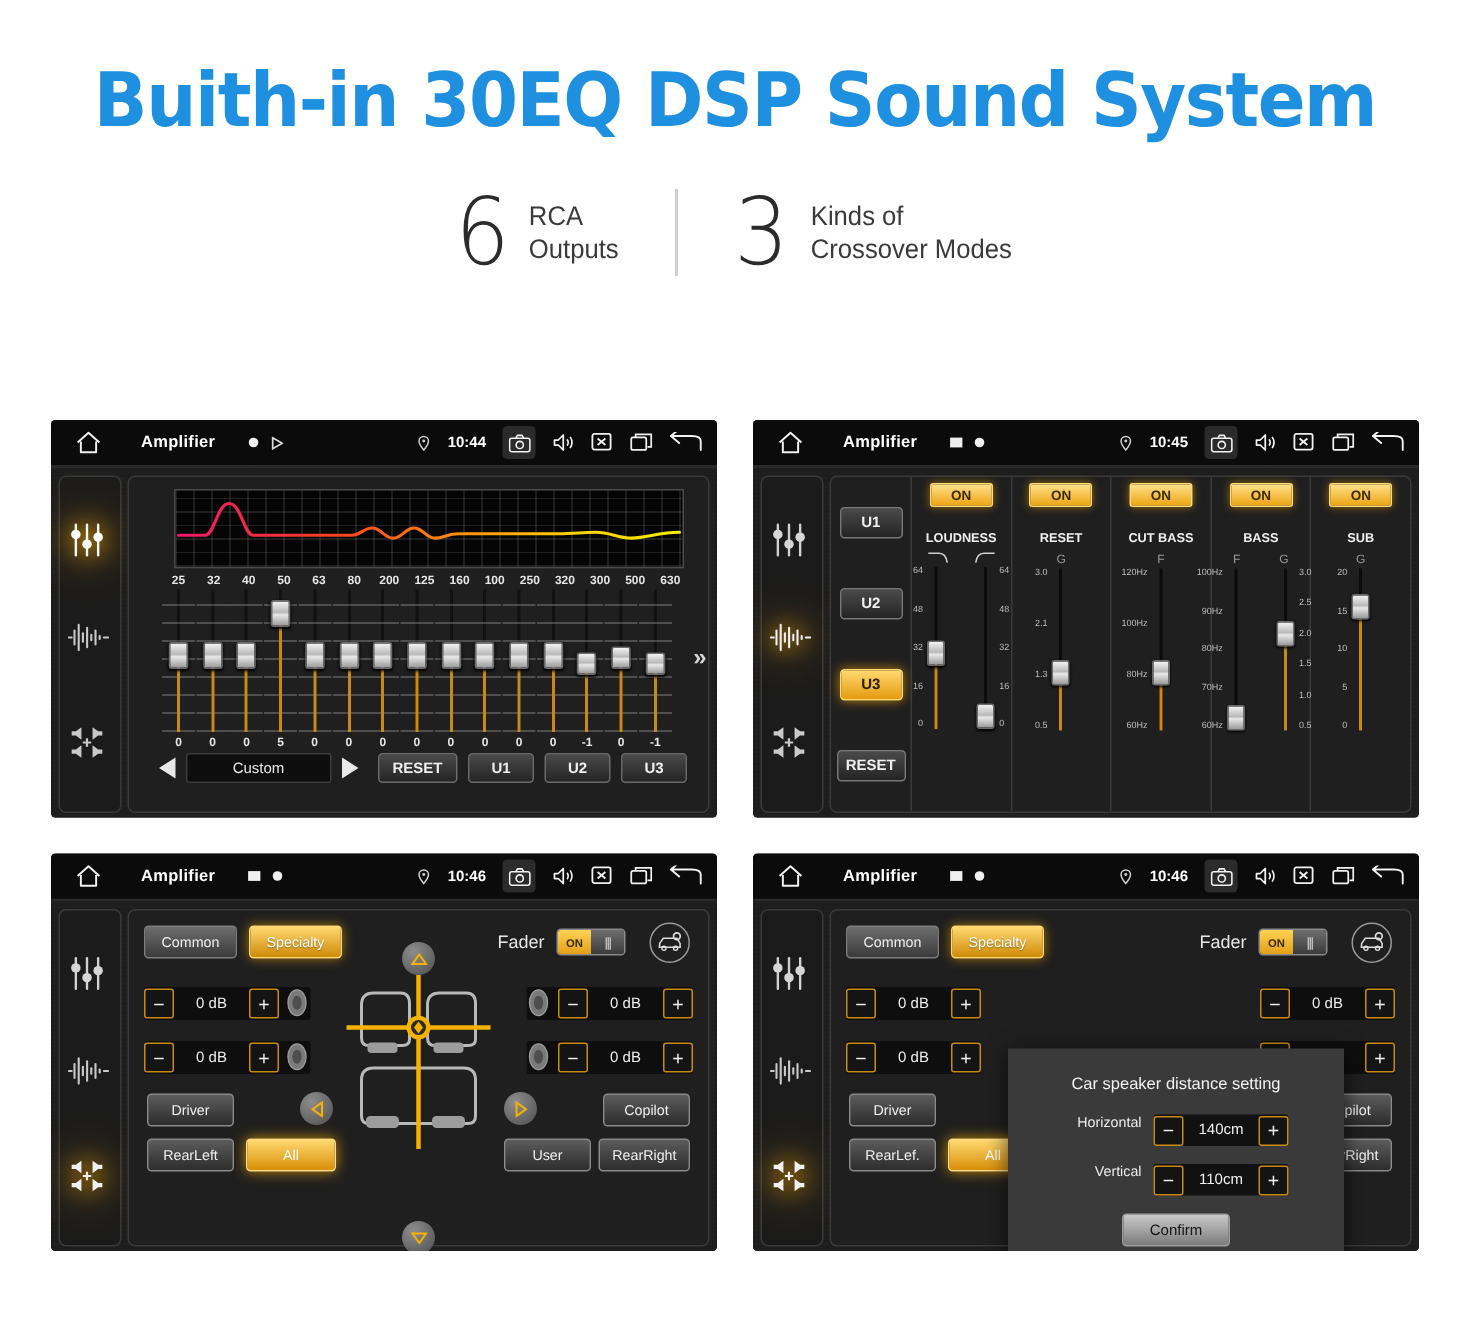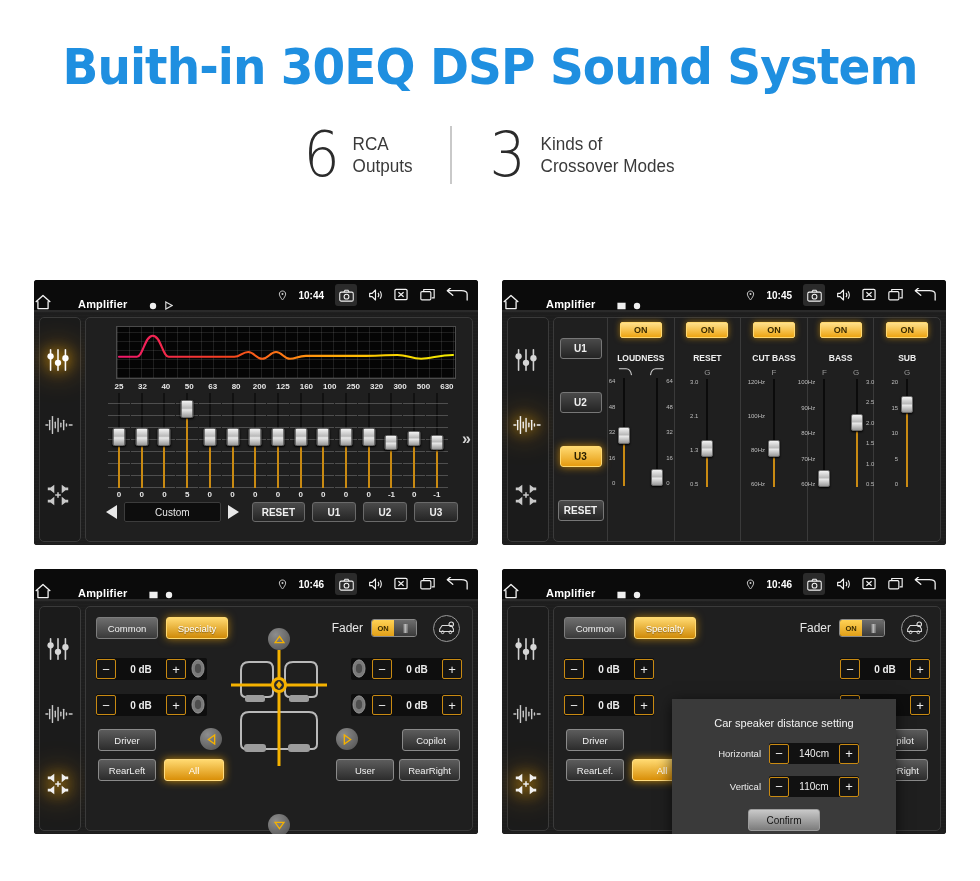--- a/index.html
+++ b/index.html
@@ -70,22 +70,22 @@
     font-size: 9px;
     color: #d9d9d9;
   }
   .panel.row2 { height: 265px; }
 
   
   .statusbar {
     height: 30px;
     background: #0b0b0b;
     display: flex;
-    align-items: flex-end;
-    padding: 0 0;
+    align-items: center;
+    padding: 0 16px;
     gap: 8px;
     position: relative;
   }
   .sb-home { width: 18px; height: 16px; position: relative; }
   .sb-title {
     font-size: 11px; font-weight: bold; color: #fff;
     margin-left: 18px; letter-spacing: .2px;
   }
   .sb-mini { display: flex; gap: 7px; margin-left: 14px; align-items: center; }
   .sb-right {
@@ -310,21 +310,21 @@
   .fd-body { position: relative; height: 190px; }
   .db-ctl {
     position: absolute; display: flex; align-items: center;
     background: #0e0e0e; border-radius: 2px; height: 22px;
   }
   .pm {
     width: 20px; height: 20px; border: 1px solid #c98a12; border-radius: 2px;
     display: flex; align-items: center; justify-content: center;
     color: #ededed; font-size: 13px; line-height: 1; background: #141414;
   }
-  .db-val { width: 50px; text-align: center; font-size: 10px; color: #ededed; font-weight: bold; }
+  .db-val { width: 50px; text-align: center; font-size: 10px; color: #ededed; }
   .spk { width: 17px; height: 20px; }
   .arrbtn {
     position: absolute; width: 22px; height: 22px; border-radius: 50%;
     background: radial-gradient(circle at 35% 30%, #8d8d8d, #4e4e4e);
     display: flex; align-items: center; justify-content: center;
   }
   .sbtn {
     position: absolute; height: 22px; min-width: 58px; padding: 0 8px;
     background: linear-gradient(180deg,#5c5c5c,#2c2c2c);
     border: 1px solid #8a8a8a; border-radius: 3px;
@@ -342,21 +342,21 @@
   .modal {
     position: absolute; left: 112px; top: 55px;
     width: 224px; height: 140px;
     background: #3a3a3a;
     box-shadow: 0 3px 14px rgba(0,0,0,.65);
     padding: 10px 0;
     z-index: 20;
   }
   .modal-title { text-align: center; font-size: 11px; color: #f2f2f2; margin: 8px 0 14px; }
   .modal-row {
-    display: flex; align-items: center; justify-content: center;
+    display: flex; align-items: flex-start; justify-content: center;
     gap: 8px; margin-bottom: 12px;
   }
   .modal-label { font-size: 9.5px; color: #ececec; width: 52px; text-align: right; }
   .modal-field {
     display: flex; align-items: center; background: #111; border-radius: 2px; height: 21px;
   }
   .modal-val { width: 50px; text-align: center; font-size: 10px; color: #f0f0f0; }
   .confirm-btn {
     margin: 2px auto 0; width: 72px; height: 22px;
     background: linear-gradient(180deg,#c9c9c9,#7c7c7c);

